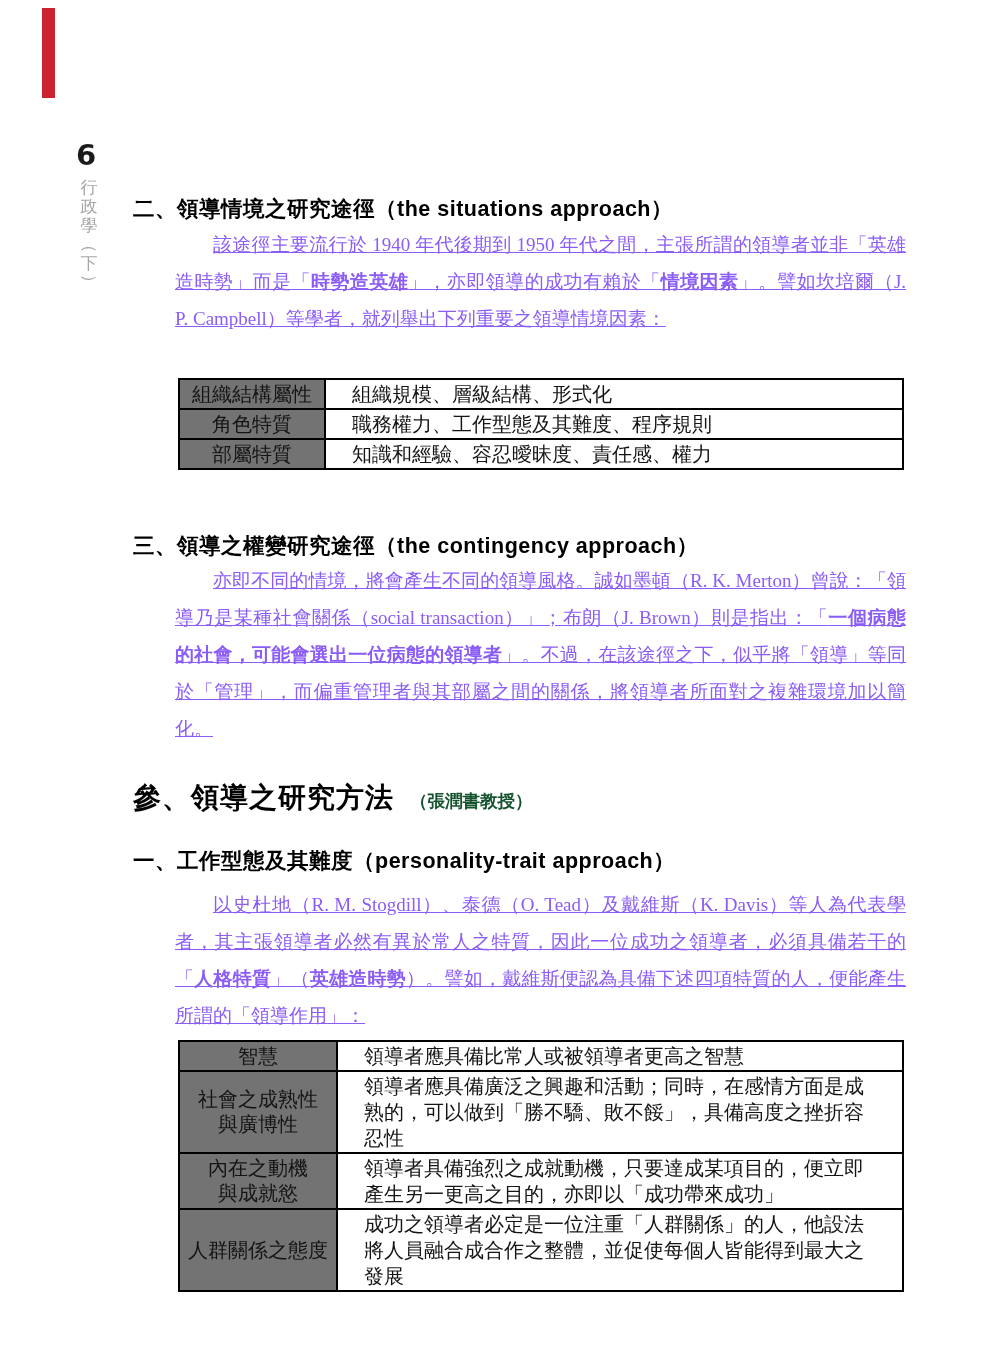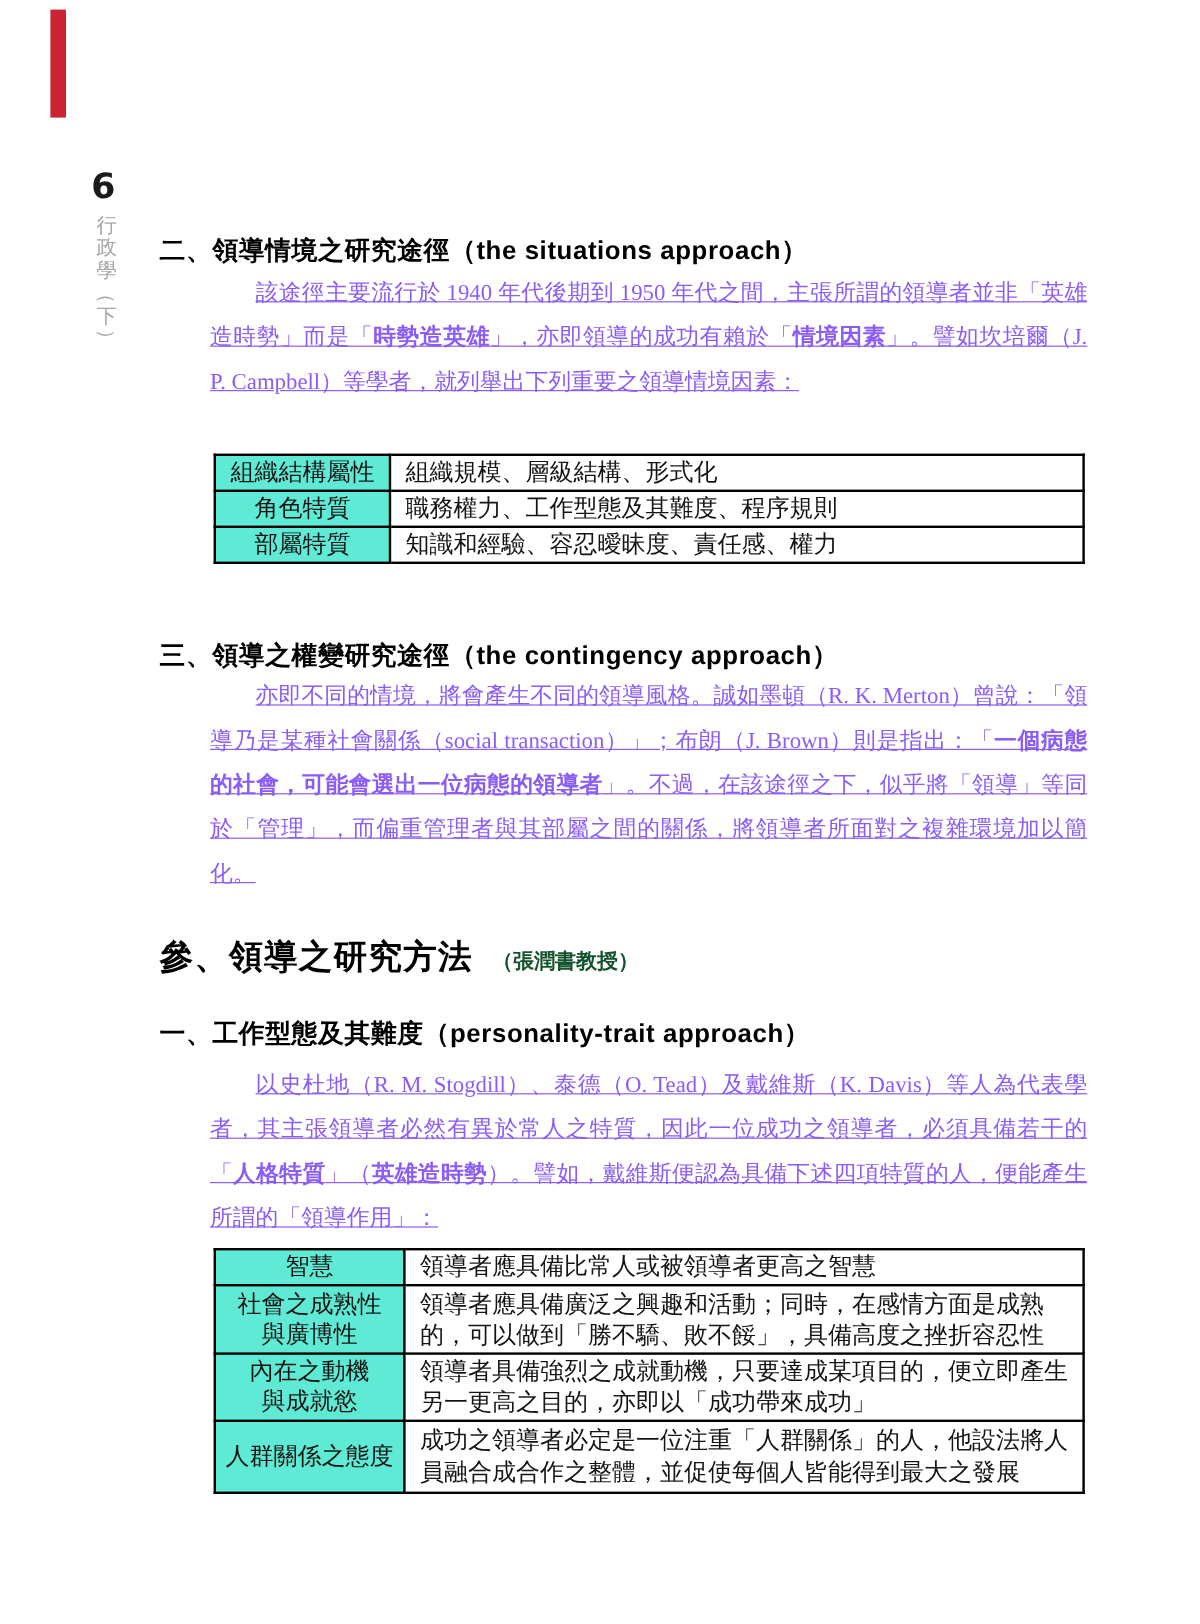--- a/index.html
+++ b/index.html
@@ -45,24 +45,24 @@
   }
   .part-note { font-size:17.5px; color:#14532d; margin-left:8px; }
   table.tbl {
     position:absolute; left:178px; width:726px;
     border-collapse:collapse; table-layout:fixed;
     font-size:20px; color:#141414; background:#ffffff;
     border:2px solid #000;
   }
   .tbl td { border:2px solid #000; vertical-align:middle; }
   .tbl td.lbl {
-    background:#5eead4; text-align:center; line-height:25px;
+    background:#737373; text-align:center; line-height:25px;
     white-space:pre-line; padding:1px 4px;
   }
-  .tbl td.val { padding:1px 12px; line-height:26px; }
+  .tbl td.val { padding:1px 26px; line-height:26px; }
   #tbl-campbell { top:378px; }
   #tbl-campbell td.lbl { width:136px; }
   #tbl-campbell tr { height:29px; }
   #tbl-davis { top:1040px; }
   #tbl-davis td.lbl { width:148px; }
 </style>
 </head>
 <body>
 
 <div class="page">

